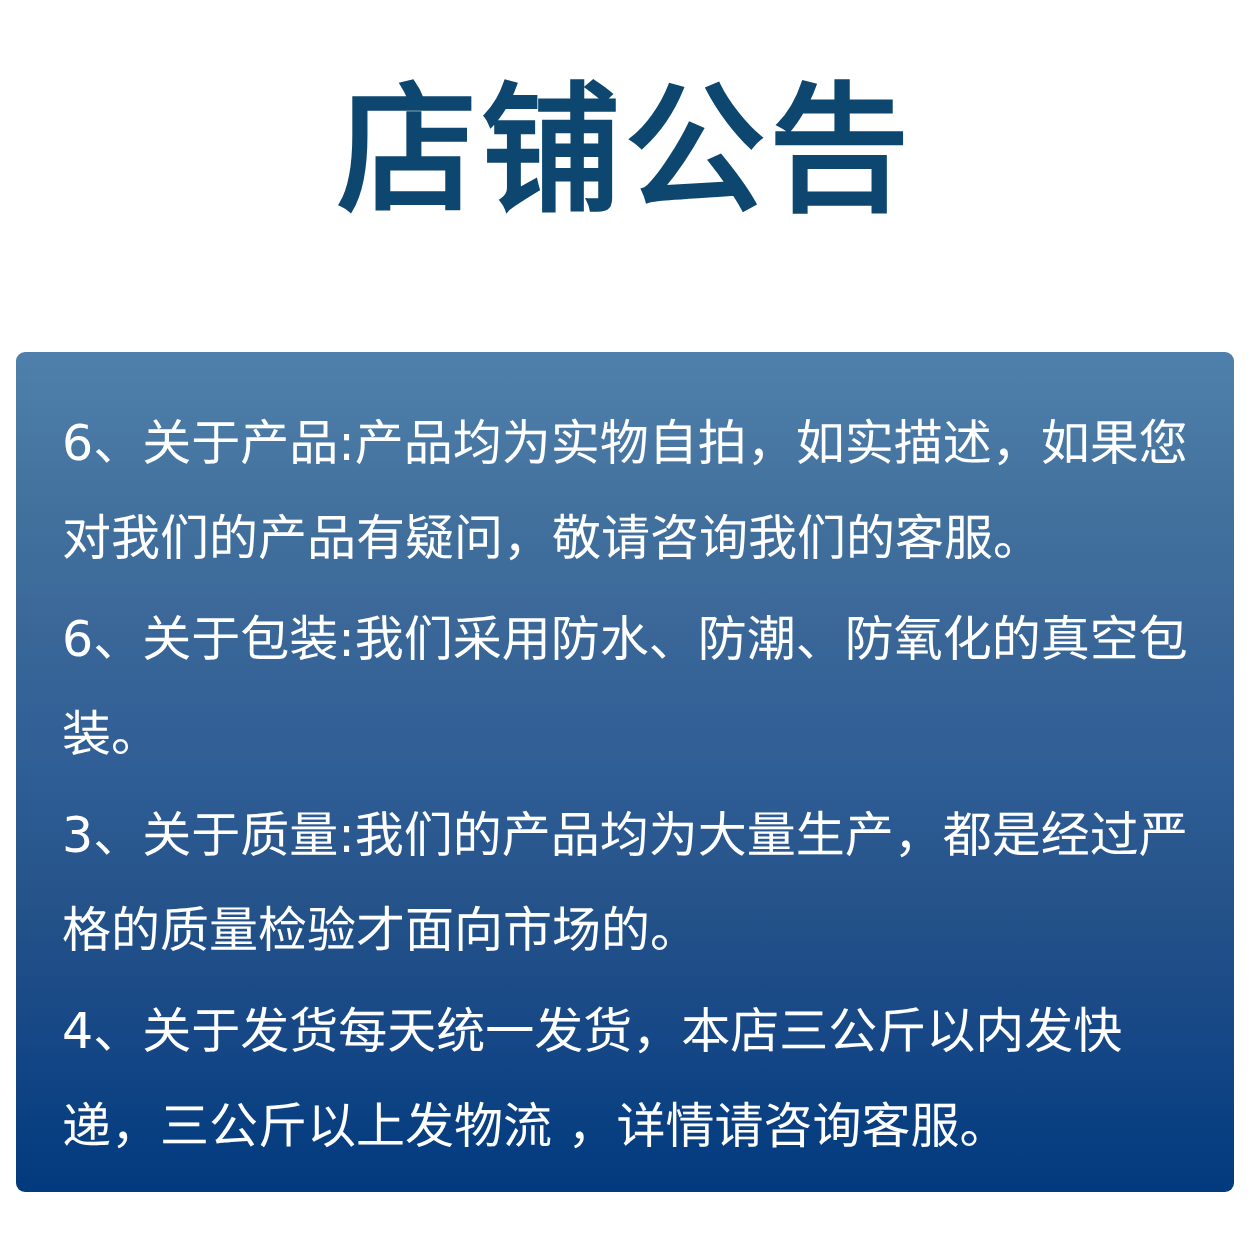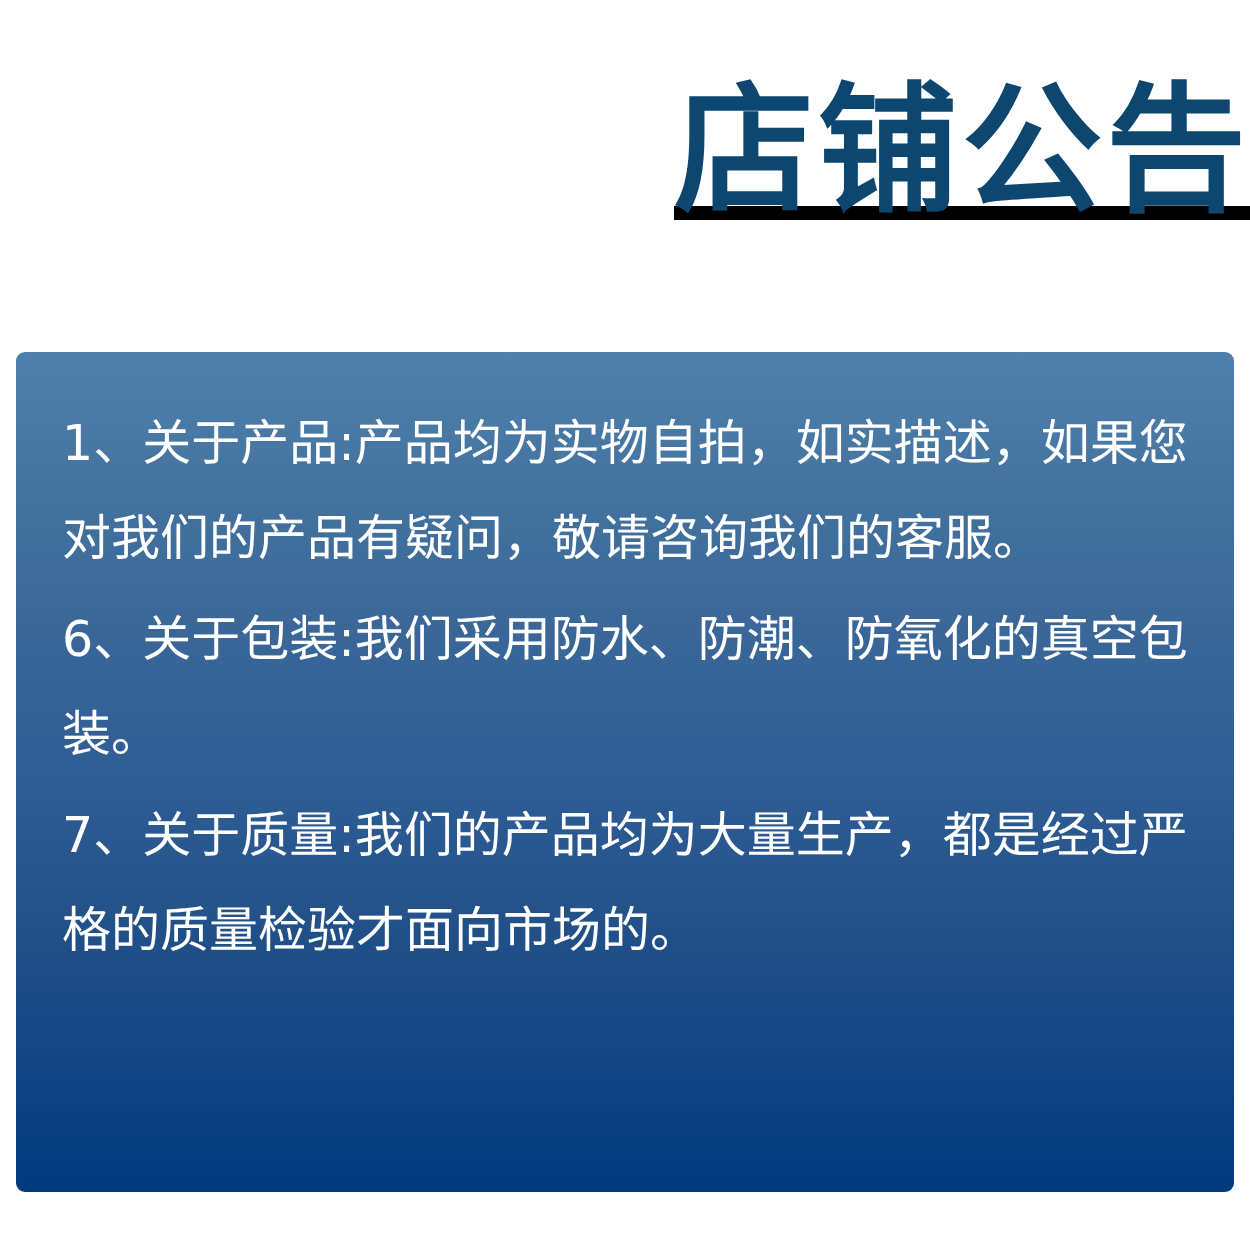--- a/index.html
+++ b/index.html
@@ -26,22 +26,21 @@
 
   
   .title-wrap {
     position: absolute;
     left: 0;
     top: 0;
     width: 1250px;
     height: 300px;
     display: flex;
     align-items: center;
-    justify-content: flex-end;
-    text-decoration: underline;
+    justify-content: center;
   }
   .title {
     color: #0d466e;
     font-size: 140px;
     line-height: 1.05;
     font-weight: bold;
     letter-spacing: 4px;
     white-space: nowrap;
     font-family: "DejaVu Sans", "Liberation Sans", sans-serif;
   }
@@ -91,19 +90,20 @@
 <body>
 
 <div class="page">
 
   <div class="title-wrap">
     <h1 class="title">店铺公告</h1>
   </div>
 
   <div class="panel">
     <ul class="notice-list">
-      <li class="notice-item">1、关于产品:产品均为实物自拍，如实描述，如果您对我们的产品有疑问，敬请咨询我们的客服。</li>
+      <li class="notice-item">6、关于产品:产品均为实物自拍，如实描述，如果您对我们的产品有疑问，敬请咨询我们的客服。</li>
       <li class="notice-item">6、关于包装:我们采用防水、防潮、防氧化的真空包装。</li>
-      <li class="notice-item">7、关于质量:我们的产品均为大量生产，都是经过严格的质量检验才面向市场的。</li>
+      <li class="notice-item">3、关于质量:我们的产品均为大量生产，都是经过严格的质量检验才面向市场的。</li>
+      <li class="notice-item">4、关于发货每天统一发货，本店三公斤以内发快递，三公斤以上发物流 ，详情请咨询客服。</li>
     </ul>
   </div>
 
 </div>
 
 </body></html>

